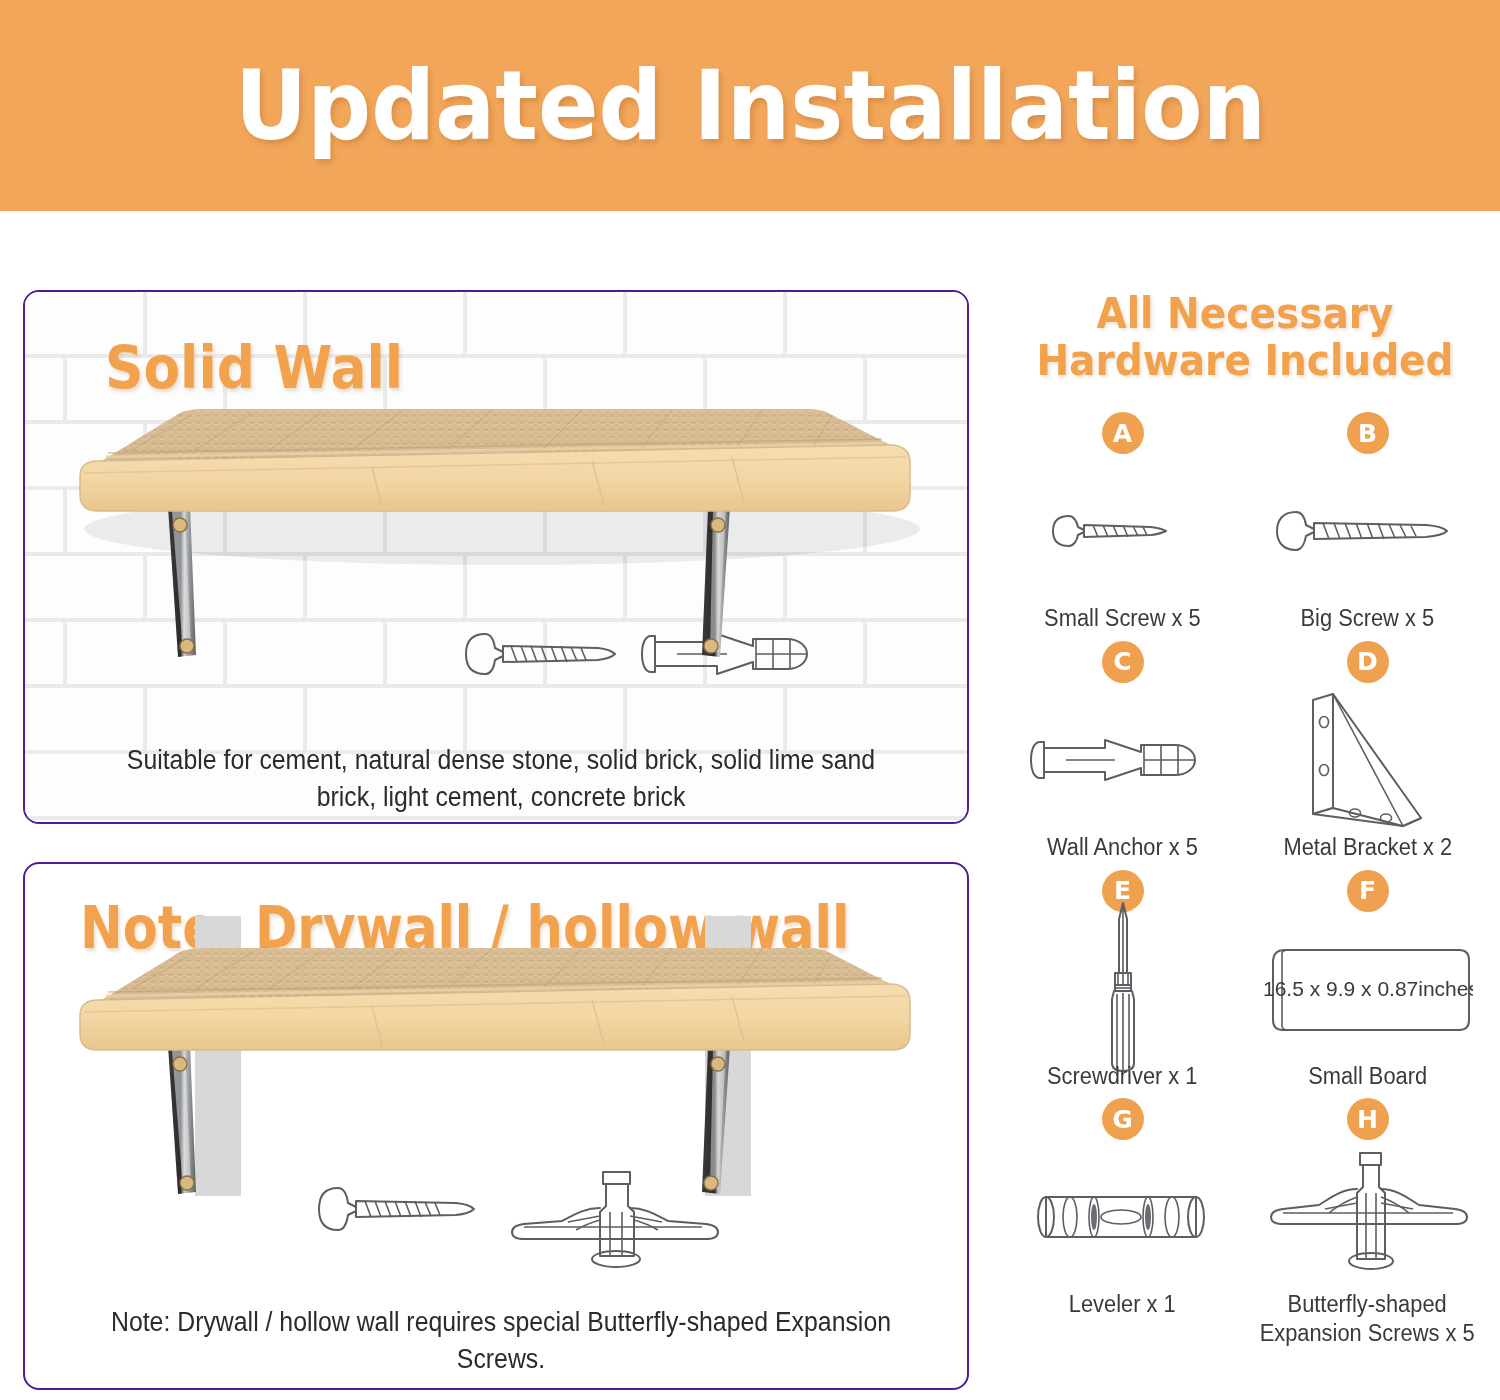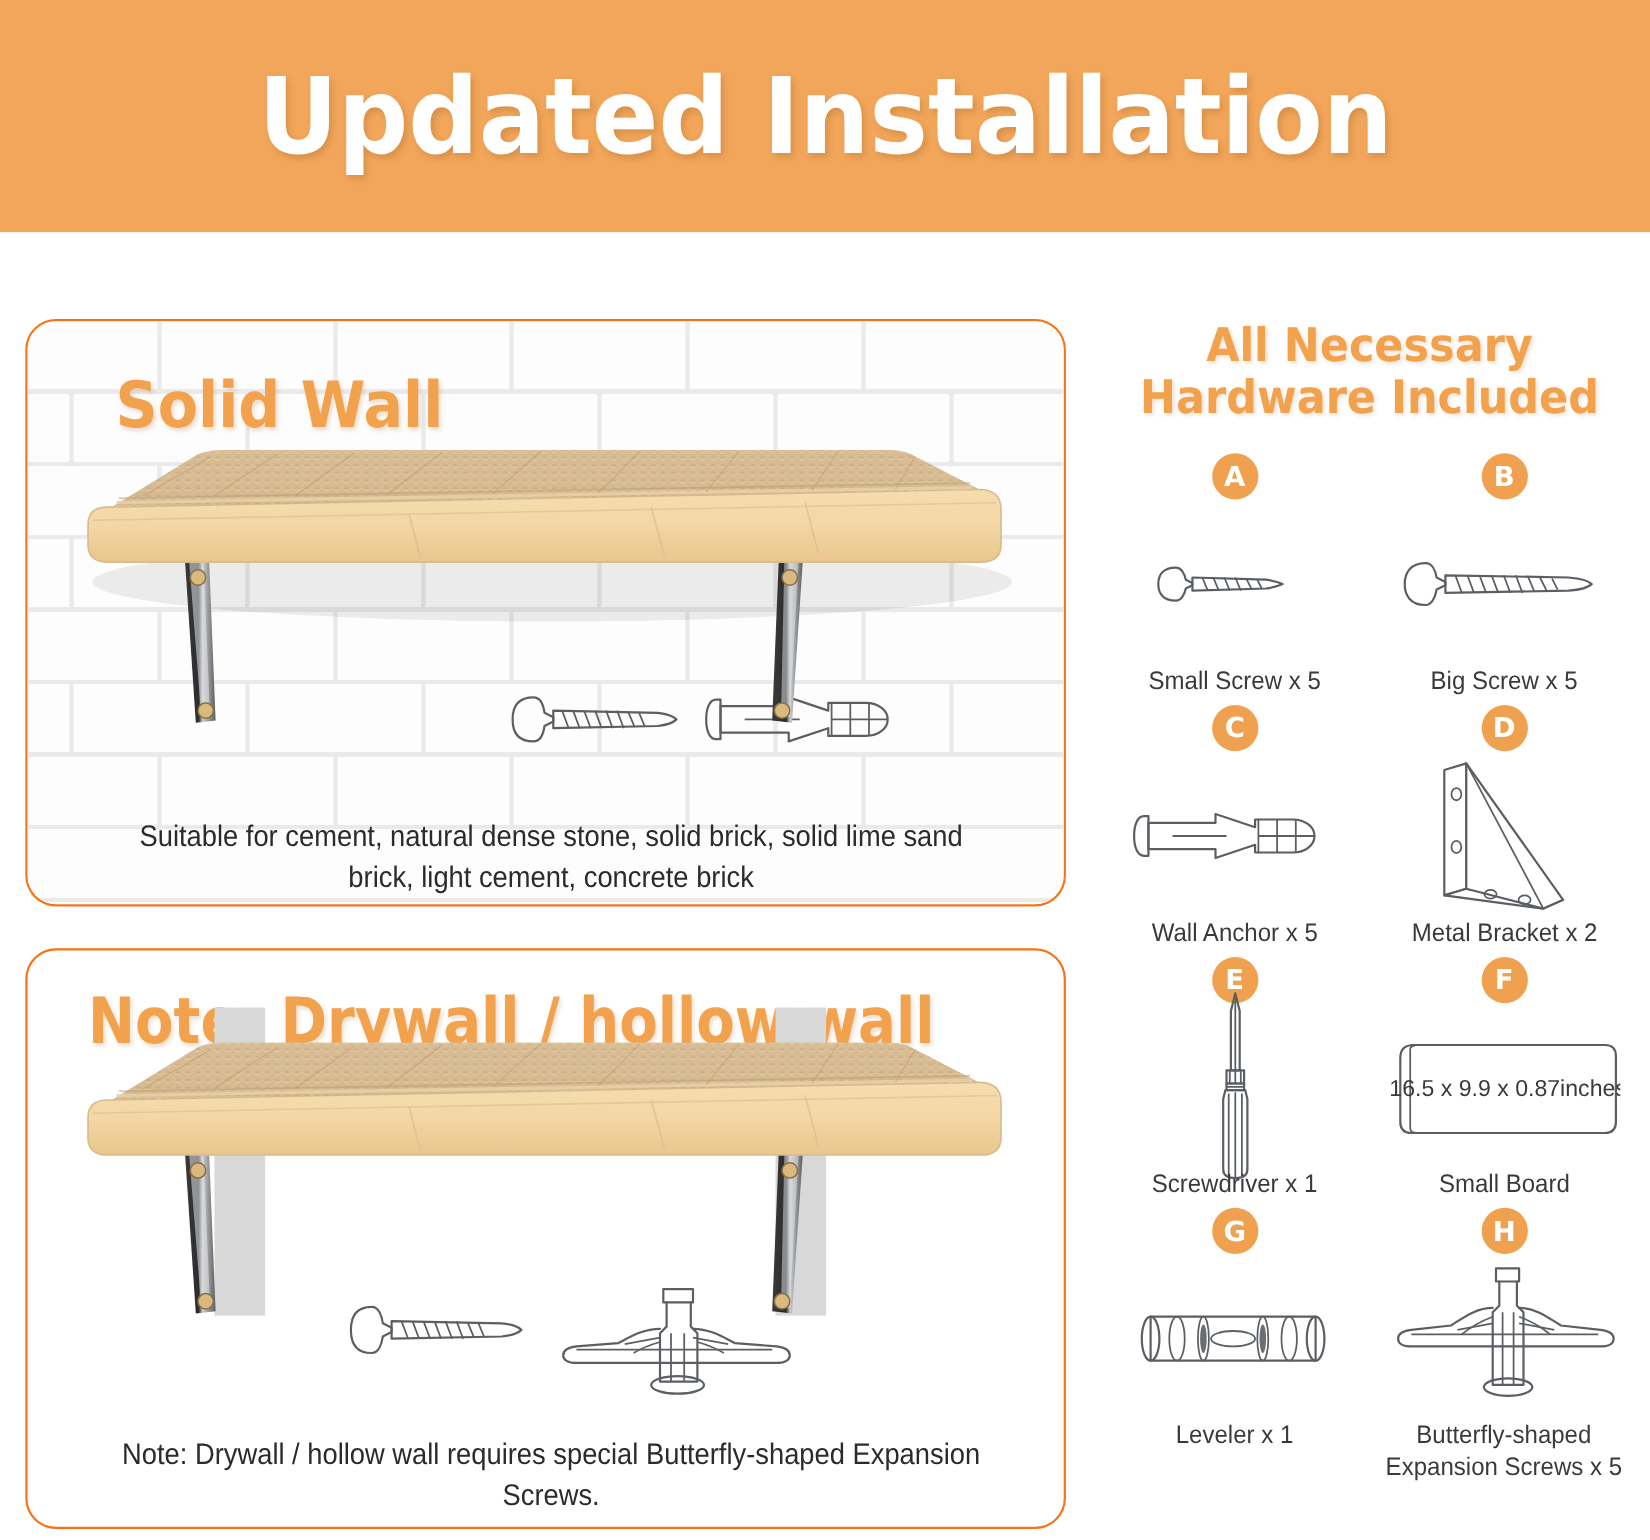--- a/index.html
+++ b/index.html
@@ -38,22 +38,22 @@
   
   .body-area {
     position: relative;
     width: 1500px;
     height: 1189px;
   }
 
   
   .panel {
     position: absolute;
-    border: 2px solid #f97316;
-    border-radius: 28px;
+    border: 2px solid #4c1d95;
+    border-radius: 16px;
     background: #ffffff;
     overflow: hidden;
     padding-left: 40px;
   }
   #panel-solid  { left: 23px; top: 79px;  width: 946px; height: 534px; }
   #panel-dry    { left: 23px; top: 651px; width: 946px; height: 528px; }
 
   
   .tilewall {
     position: absolute;

